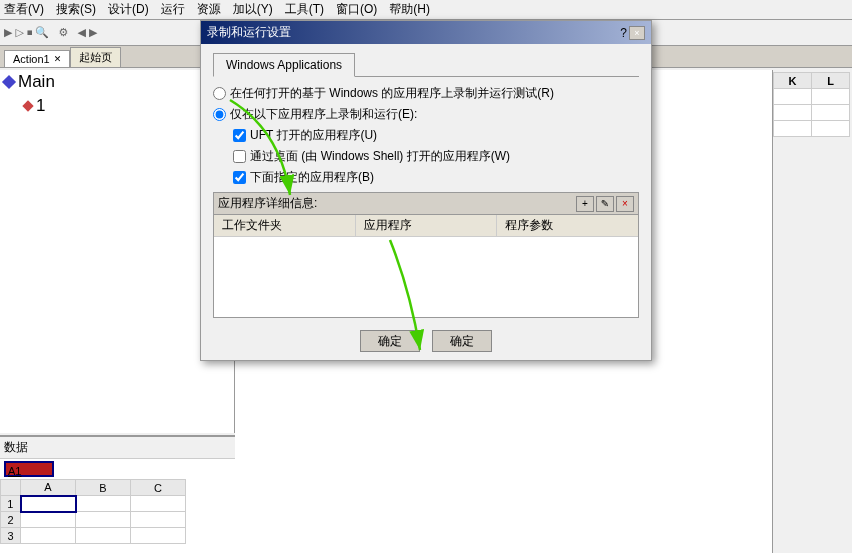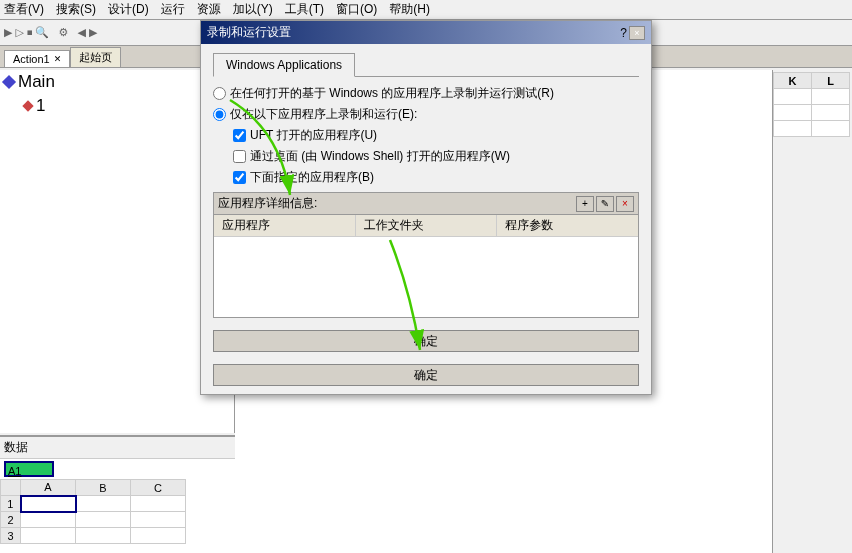--- a/index.html
+++ b/index.html
@@ -111,21 +111,21 @@
       border-top: 2px solid #999;
     }
     .bottom-panel-label {
       background: #f0f0f0;
       padding: 2px 4px;
       font-size: 12px;
       border-bottom: 1px solid #ccc;
     }
     .data-cell-input {
       border: 2px solid #000080;
-      background: #22c55e;
+      background: #b91c1c;
       width: 50px;
       height: 16px;
       font-size: 11px;
       display: inline-block;
       line-height: 16px;
       padding: 0 2px;
       text-decoration: underline;
     }
     .data-row {
       display: flex;
@@ -308,21 +308,20 @@
       border-right: none;
     }
 
     
     .dialog-footer {
       display: flex;
       justify-content: center;
       gap: 12px;
       margin-top: 8px;
       padding-top: 4px;
-      flex-direction: column;
     }
     .dialog-btn {
       min-width: 60px;
       height: 22px;
       background: #d4d0c8;
       border: 1px solid #888;
       font-size: 12px;
       cursor: pointer;
       padding: 0 12px;
     }
@@ -500,22 +499,22 @@
     <div class="app-table-container">
       <div class="app-table-header">
         <span>应用程序详细信息:</span>
         <div class="app-table-buttons">
           <div class="app-table-btn">+</div>
           <div class="app-table-btn">✎</div>
           <div class="app-table-btn btn-red">×</div>
         </div>
       </div>
       <div class="app-table-cols">
+        <div class="app-table-col">工作文件夹</div>
         <div class="app-table-col">应用程序</div>
-        <div class="app-table-col">工作文件夹</div>
         <div class="app-table-col">程序参数</div>
       </div>
       <div class="app-table-inner"></div>
     </div>
 
     <div class="dialog-footer">
       <button class="dialog-btn">确定</button>
       <button class="dialog-btn">确定</button>
     </div>
   </div>

